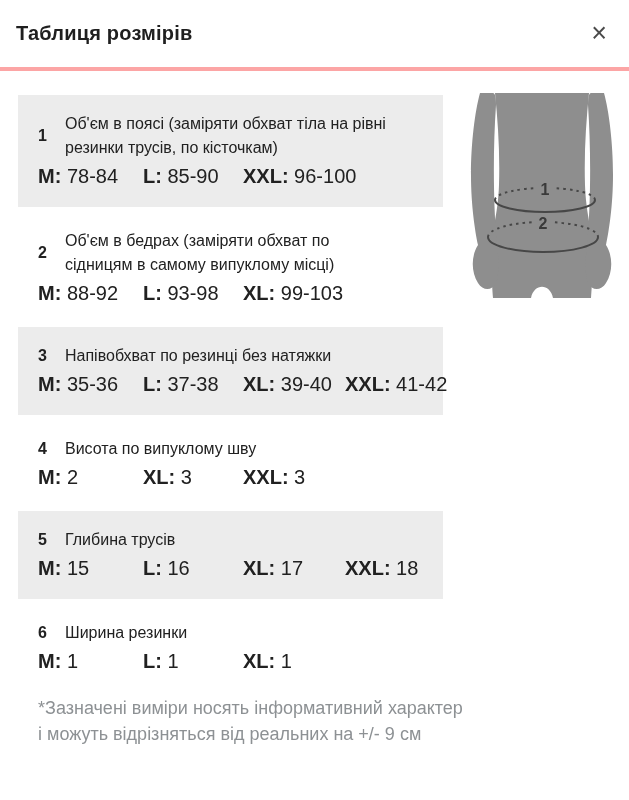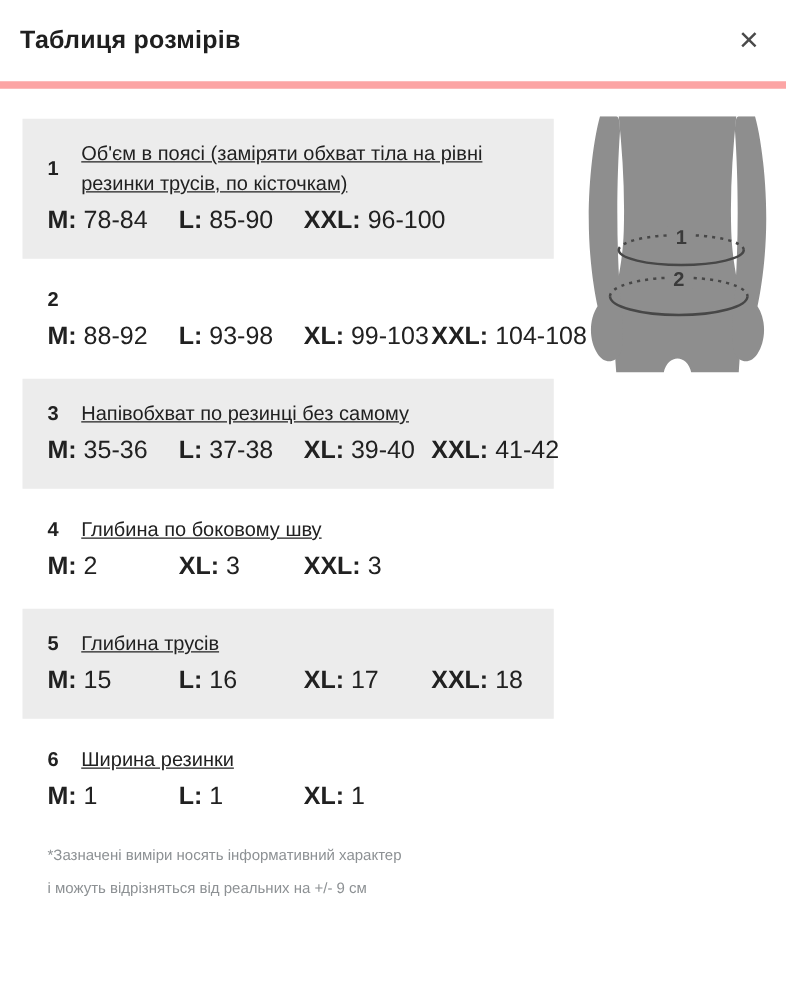--- a/index.html
+++ b/index.html
@@ -9,21 +9,21 @@
     background: #ffffff;
     font-family: "Liberation Sans", sans-serif;
     color: #212121;
     overflow: hidden;
   }
   .modal-header {
     height: 71px;
     display: flex;
     align-items: center;
     padding: 0 18px 0 16px;
-    border-bottom: 6px solid #fca5a5;
+    border-bottom: 4px solid #fca5a5;
   }
   .modal-title {
     font-size: 20px;
     font-weight: 700;
     letter-spacing: 0.2px;
     color: #1f1f1f;
   }
   .close-btn {
     margin-left: auto;
     background: none;
@@ -52,33 +52,33 @@
     align-items: center;
     font-size: 16px;
     line-height: 24px;
   }
   .num {
     flex: 0 0 27px;
     width: 27px;
     font-weight: 700;
     align-self: center;
   }
-  .desc { max-width: 370px; text-decoration: underline; }
+  .desc { max-width: 370px; }
   .sizes {
     display: grid;
     grid-template-columns: 105px 100px 102px 1fr;
     margin-top: 4px;
     font-size: 20px;
     line-height: 24px;
     white-space: nowrap;
   }
   .cell b { font-weight: 700; }
   .footnote {
     color: var(--footnote-color, #8d9194);
-    font-size: 12px;
+    font-size: 18px;
     line-height: 26px;
     padding-left: 20px;
     margin-top: 18px;
   }
   .figure {
     position: absolute;
     top: 93px;
     left: 455px;
     width: 174px;
     height: 205px;
@@ -103,46 +103,46 @@
     <div class="sizes">
           <span class="cell"><b>M:</b> 78-84</span>
           <span class="cell"><b>L:</b> 85-90</span>
           <span class="cell"><b>XXL:</b> 96-100</span>
         </div>
   </section>
 
   <section class="row">
     <div class="desc-line">
       <span class="num">2</span>
+      <span class="desc">Об'єм в бедрах (заміряти обхват по<br>сідницям в самому випуклому місці)</span>
     </div>
     <div class="sizes">
           <span class="cell"><b>M:</b> 88-92</span>
           <span class="cell"><b>L:</b> 93-98</span>
           <span class="cell"><b>XL:</b> 99-103</span>
-          <span class="cell"><b>XXL:</b> 104-108</span>
         </div>
   </section>
 
   <section class="row shaded">
     <div class="desc-line">
       <span class="num">3</span>
-      <span class="desc">Напівобхват по резинці без самому</span>
+      <span class="desc">Напівобхват по резинці без натяжки</span>
     </div>
     <div class="sizes">
           <span class="cell"><b>M:</b> 35-36</span>
           <span class="cell"><b>L:</b> 37-38</span>
           <span class="cell"><b>XL:</b> 39-40</span>
           <span class="cell"><b>XXL:</b> 41-42</span>
         </div>
   </section>
 
   <section class="row">
     <div class="desc-line">
       <span class="num">4</span>
-      <span class="desc">Глибина по боковому шву</span>
+      <span class="desc">Висота по випуклому шву</span>
     </div>
     <div class="sizes">
           <span class="cell"><b>M:</b> 2</span>
           <span class="cell"><b>XL:</b> 3</span>
           <span class="cell"><b>XXL:</b> 3</span>
         </div>
   </section>
 
   <section class="row shaded">
     <div class="desc-line">

